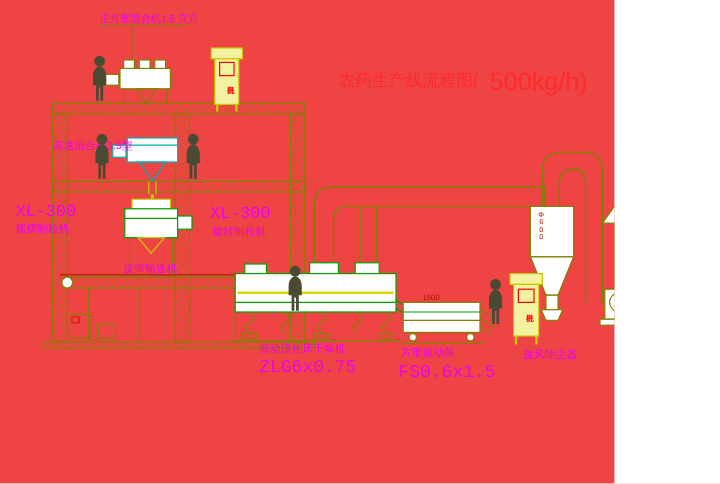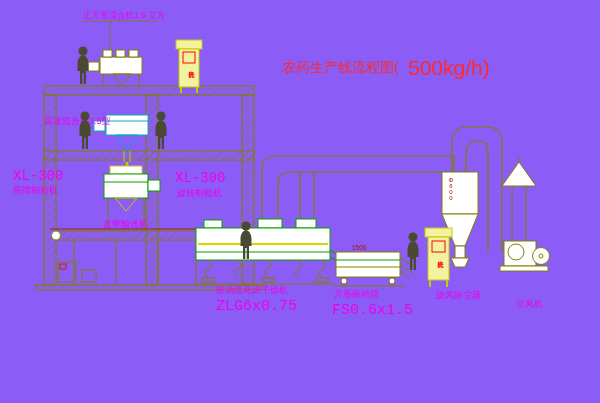--- a/index.html
+++ b/index.html
@@ -1,19 +1,19 @@
 <!DOCTYPE html>
 <html><head>
 <meta charset="utf-8">
 <style>
   html,body{margin:0;padding:0;background:#ffffff;}
   .canvas{
     position:relative;
-    width:600px;height:403px;
-    background:#8b5cf6;
+    width:512px;height:403px;
+    background:#ef4444;
     overflow:hidden;
     font-family:"Liberation Sans", sans-serif;
     text-align:right;
   }
   svg text{font-family:"Liberation Sans", sans-serif;}
   .mag{fill:#ee00ee;}
   .red{fill:#ff2a2a;}
   .dim{fill:#aa1100;}
   .mono{font-family:"Liberation Mono", monospace;}
   .vert{writing-mode:vertical-rl;text-orientation:upright;}

